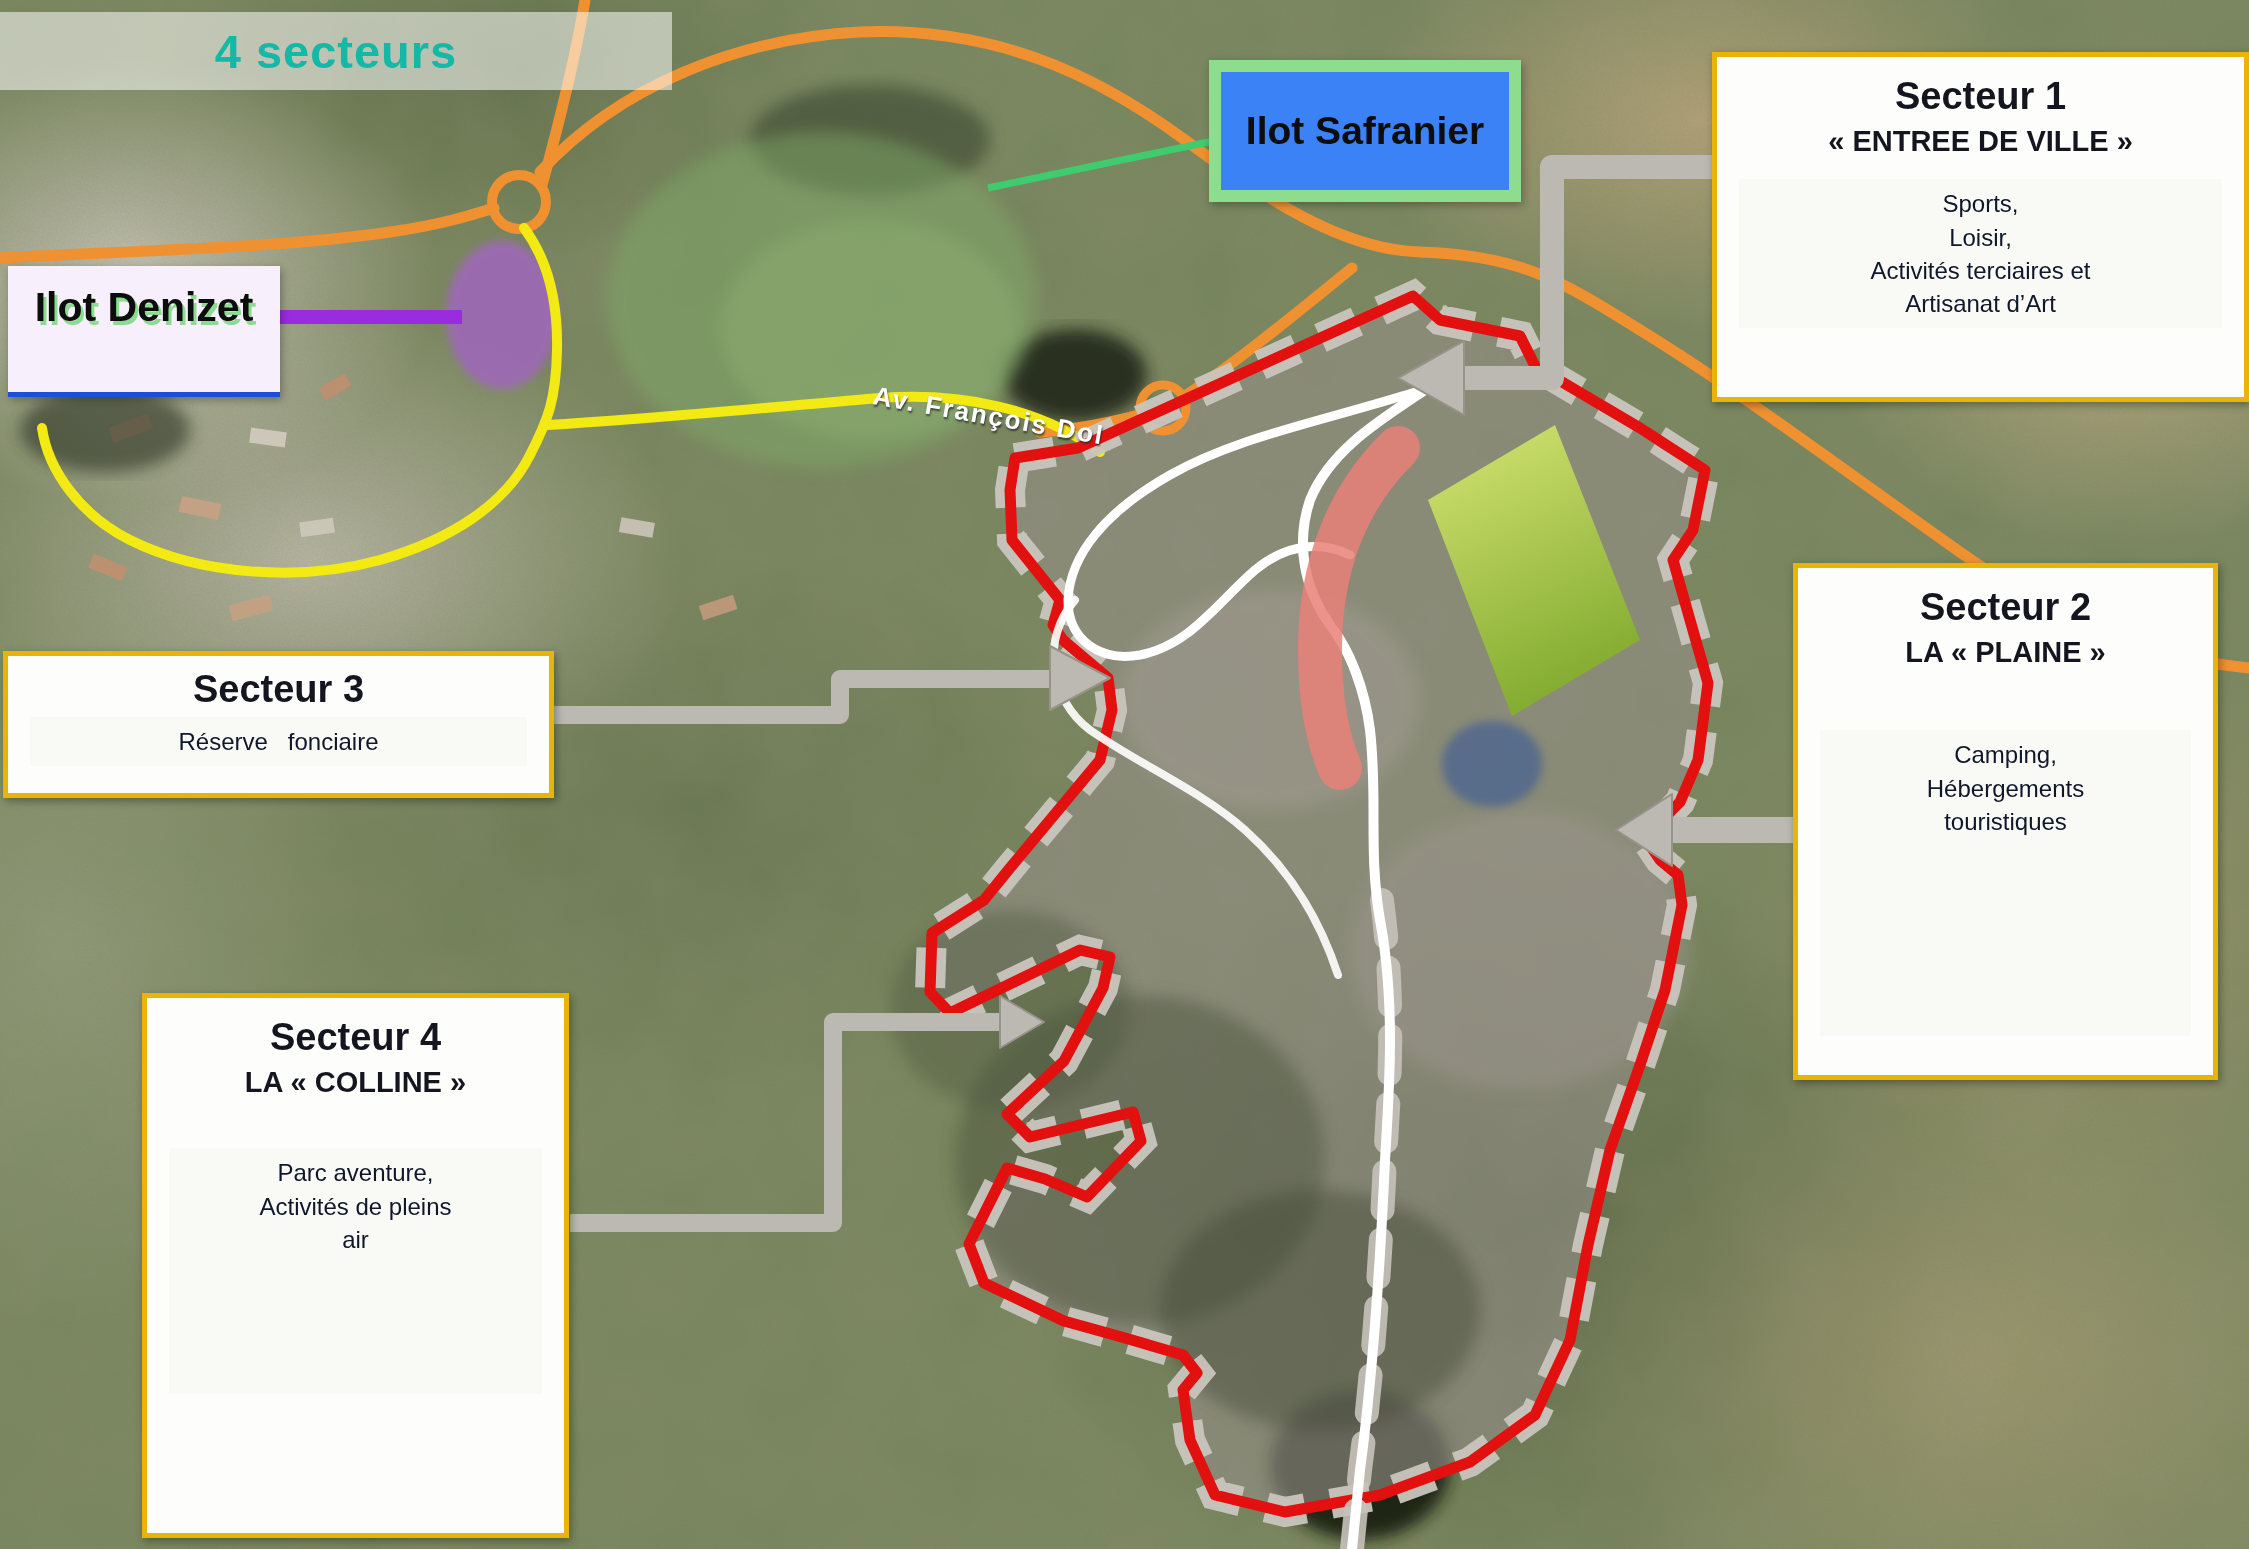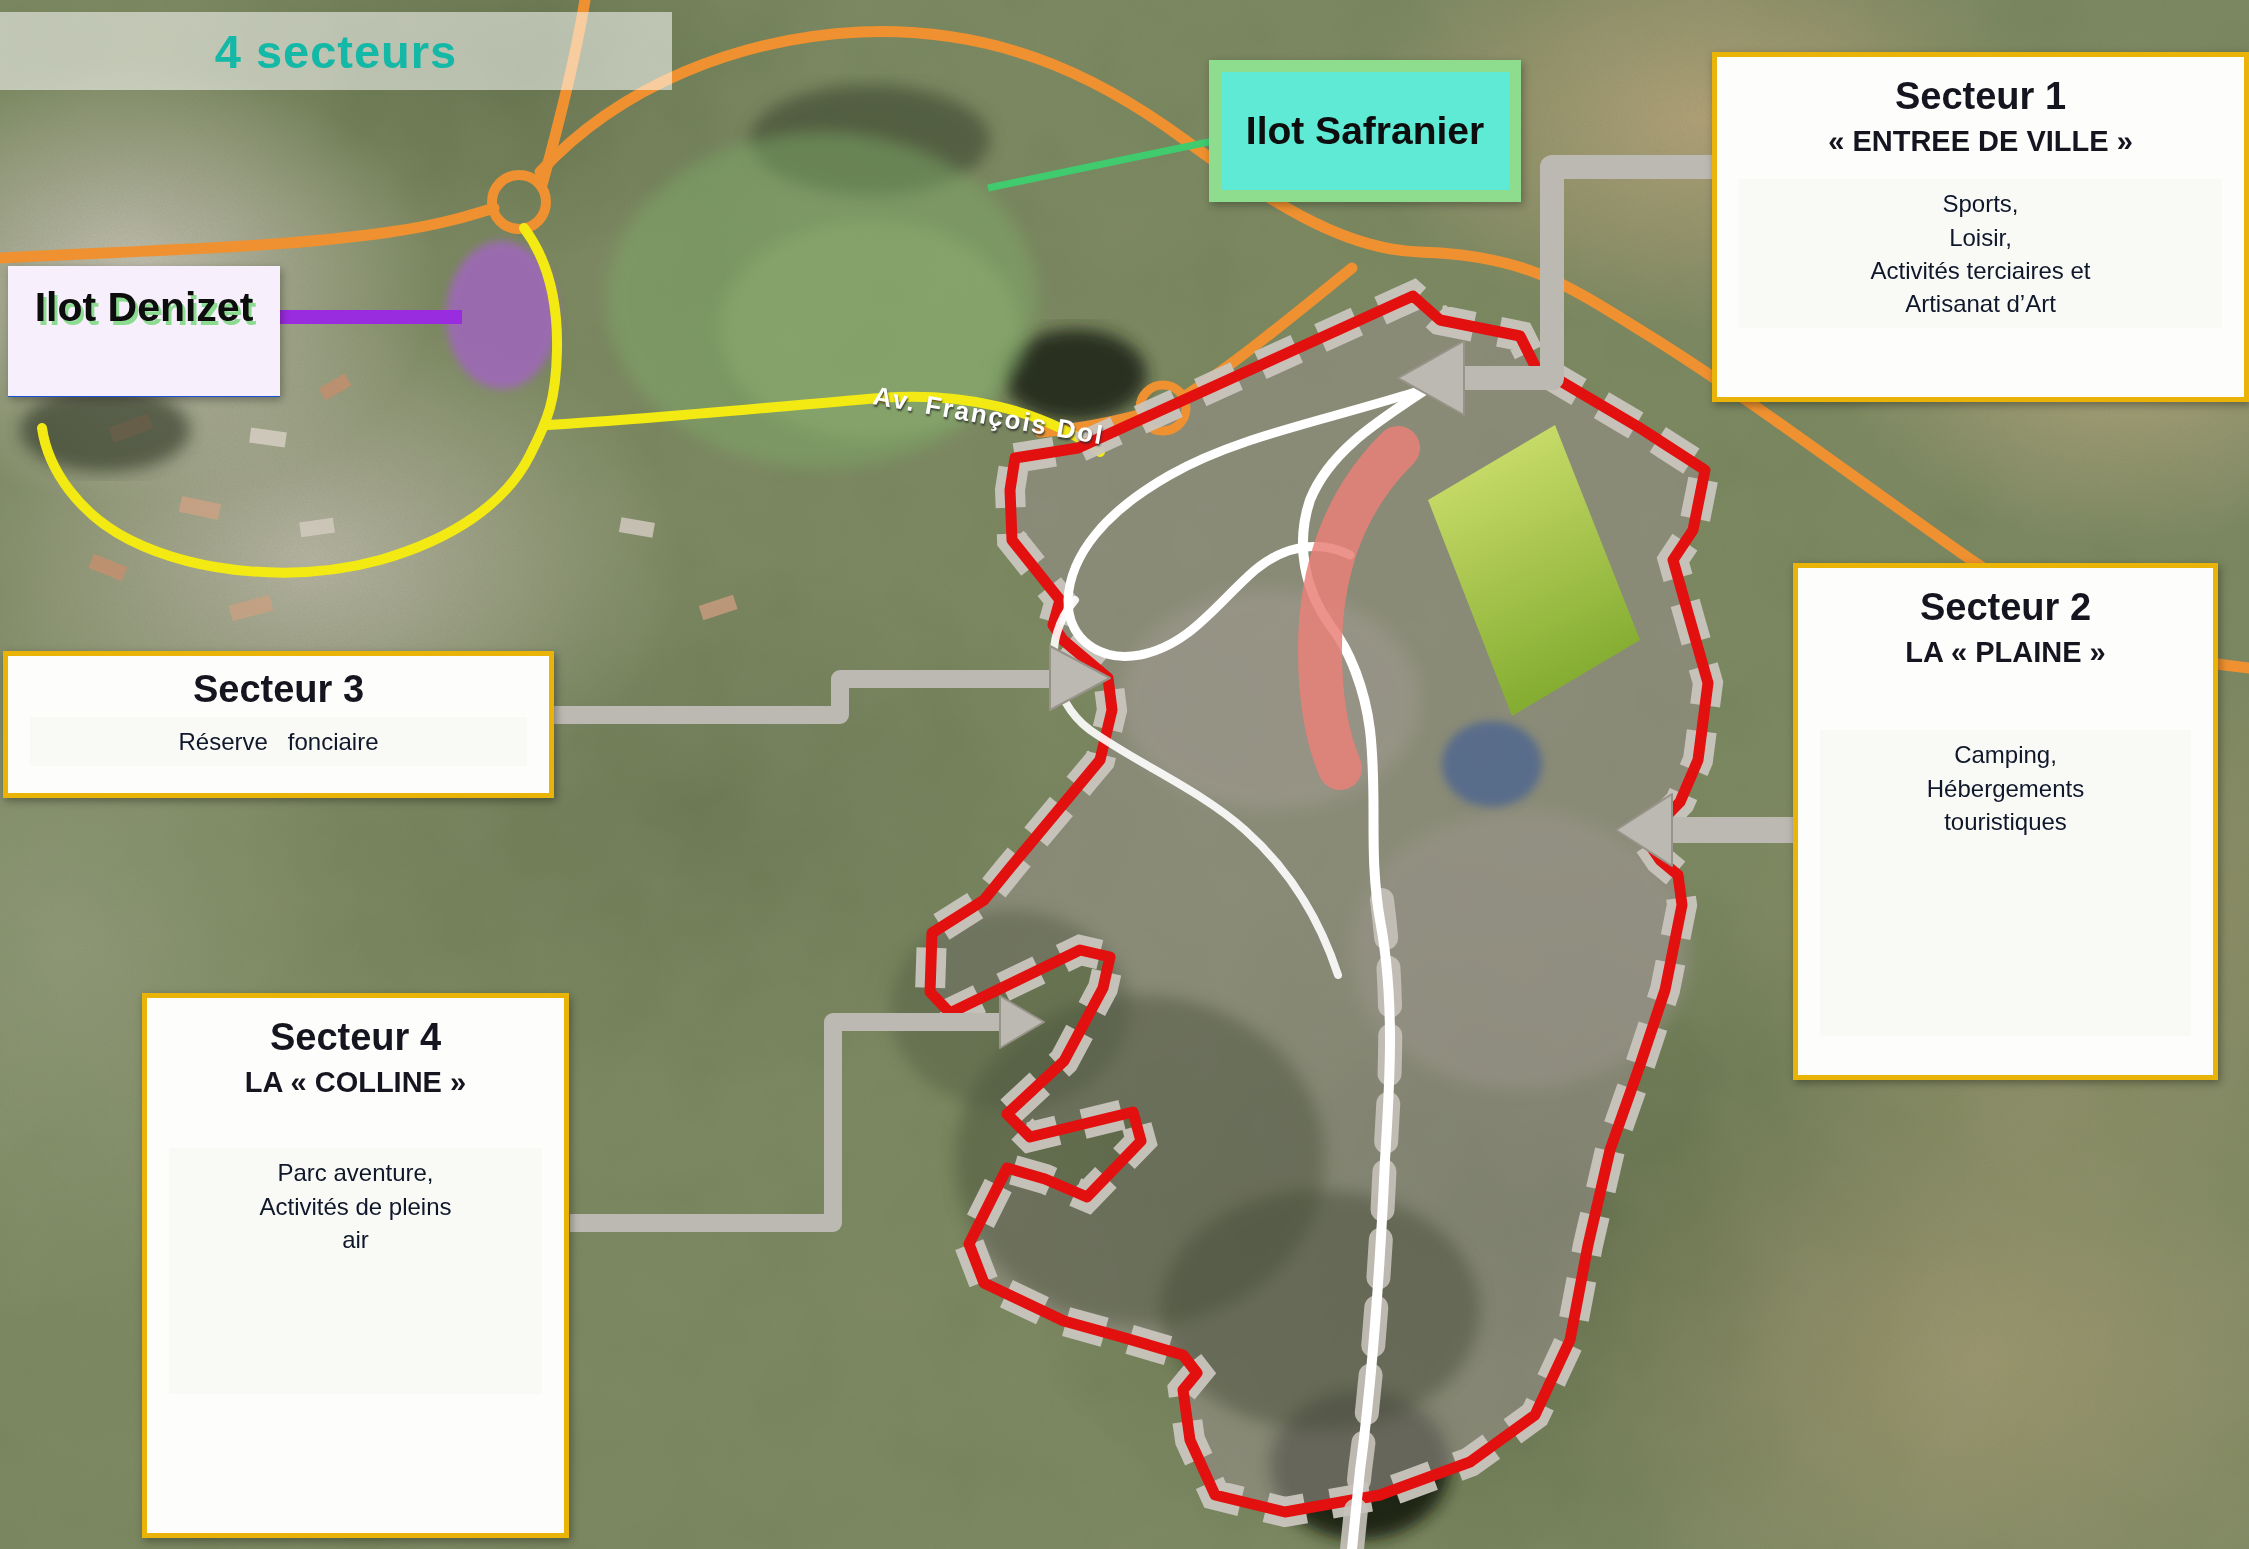--- a/index.html
+++ b/index.html
@@ -34,28 +34,28 @@
   .sector-subtitle{font-weight:bold;font-size:29px;line-height:1.35;color:#15151f;}
   .sector-body{margin:18px 22px 0 22px;background:rgba(248,248,245,.92);padding:8px 4px;}
   .sector-body-line{font-size:24px;line-height:1.38;color:#0f172a;white-space:pre-wrap;}
   .title-strip{
     position:absolute;left:0;top:12px;width:672px;height:78px;
     background:rgba(253,253,252,.55);display:flex;align-items:center;justify-content:center;
   }
   .title-strip span{font-size:47px;font-weight:bold;color:#14b8a6;letter-spacing:1px;}
   .safranier-box{
     position:absolute;left:1209px;top:60px;width:312px;height:142px;
-    background:#5eead4;border:12px solid #8edc8e;box-sizing:border-box;
+    background:#3b82f6;border:12px solid #8edc8e;box-sizing:border-box;
     display:flex;align-items:center;justify-content:center;
     box-shadow:2px 3px 8px rgba(0,0,0,.3);
   }
   .safranier-box span{font-size:39px;font-weight:600;color:#0d0d0d;}
   .denizet-box{
     position:absolute;left:8px;top:266px;width:272px;height:131px;
-    background:#f7effb;border-bottom:1px solid #1d4ed8;box-sizing:border-box;
+    background:#f7effb;border-bottom:5px solid #1d4ed8;box-sizing:border-box;
     display:flex;align-items:flex-start;justify-content:center;
     box-shadow:2px 3px 8px rgba(0,0,0,.3);
   }
   .denizet-box span{
     font-size:41px;font-weight:600;color:#0d0d0d;margin-top:18px;
     text-shadow:3px 4px 0 rgba(120,216,126,.85);
   }
   .box-1{left:1712px;top:52px;width:537px;height:350px;}
   .box-2{left:1793px;top:563px;width:425px;height:517px;}
   .box-3{left:3px;top:651px;width:551px;height:147px;padding-top:2px;}

